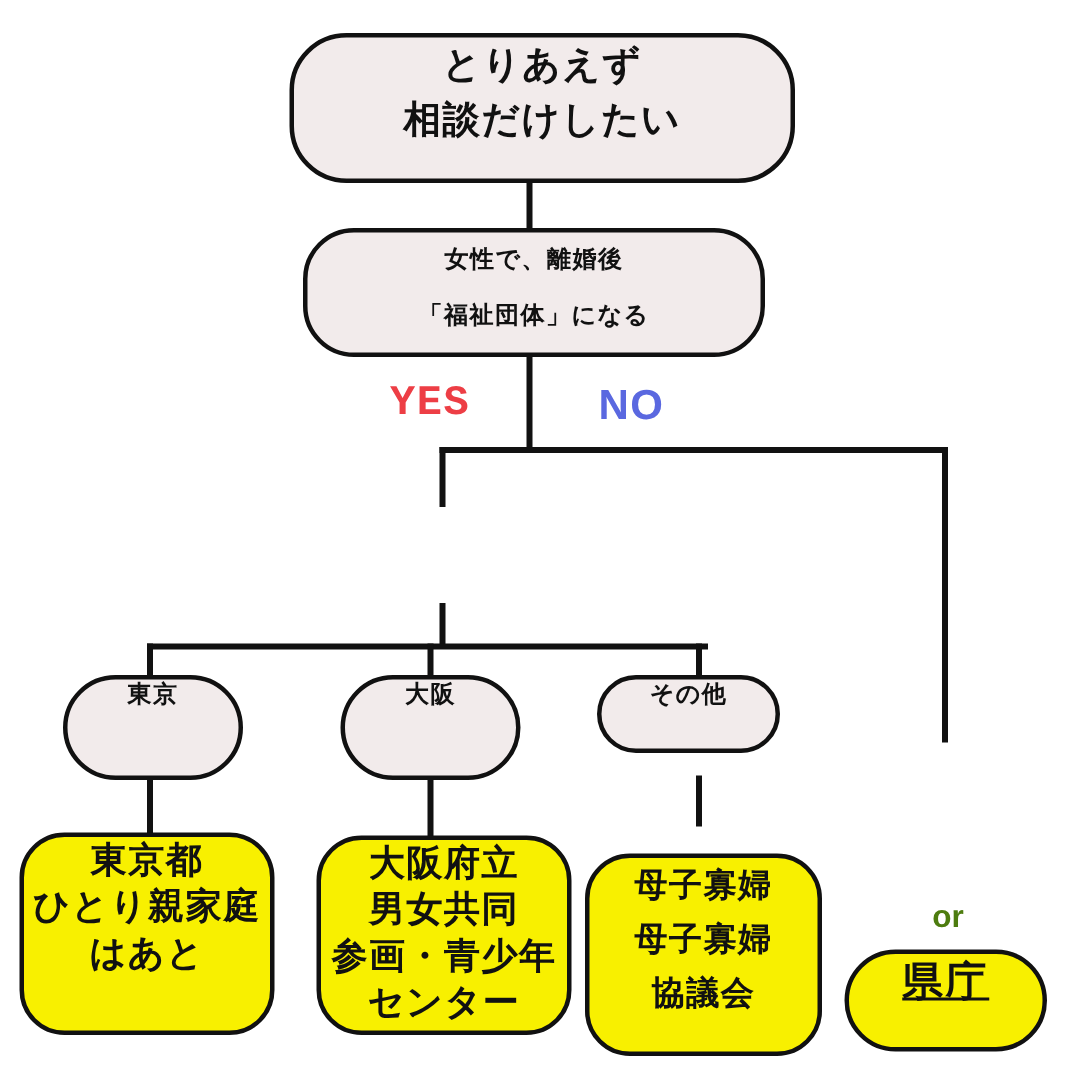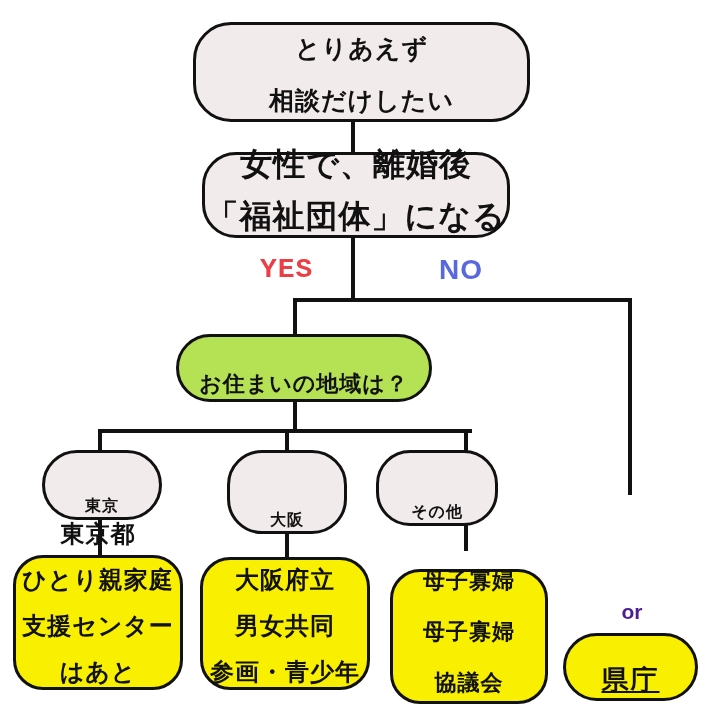--- a/index.html
+++ b/index.html
@@ -22,46 +22,45 @@
     width:720px;
     height:720px;
     background:#ffffff;
     overflow:hidden;
   }
   .node{
     position:absolute;
     display:flex;
     flex-direction:column;
     align-items:center;
-    justify-content:flex-end;
+    justify-content:flex-start;
     text-align:center;
     border:3px solid var(--border);
     background:var(--node-fill);
-    gap:15px;
   }
   .node span{display:block;}
   .big{font-size:25px;line-height:37px;letter-spacing:1px;}
   .region{background:var(--region-fill);font-size:22px;letter-spacing:1px;}
   .pill{font-size:16px;letter-spacing:1px;}
   .result{background:var(--result-fill);font-size:24px;line-height:31px;letter-spacing:1px;}
   .result3{background:var(--result-fill);font-size:22px;line-height:36px;letter-spacing:1px;}
   .cityhall{background:var(--result-fill);font-size:25px;line-height:37px;letter-spacing:1px;}
   .kencho{background:var(--result-fill);font-size:27px;letter-spacing:2px;text-decoration:underline;}
   .line{position:absolute;background:var(--border);}
   .branch-label{
     position:absolute;
     font-size:28px;
     letter-spacing:1px;
   }
   .yes{color:var(--yes-red);}
   .no{color:var(--no-blue);}
   .or{
     position:absolute;
     font-size:21px;
-    color:#4c1d95;
+    color:#4d7c0f;
     text-align:center;
   }
 </style>
 </head>
 <body>
 
 <div class="canvas">
 
   <div class="line" style="left:351px;top:120px;width:4px;height:34px;"></div>
   <div class="line" style="left:351px;top:238px;width:4px;height:64px;"></div>
@@ -75,53 +74,50 @@
   <div class="line" style="left:464px;top:429px;width:4px;height:23px;"></div>
   <div class="line" style="left:98px;top:519px;width:4px;height:37px;"></div>
   <div class="line" style="left:285px;top:519px;width:4px;height:39px;"></div>
   <div class="line" style="left:464px;top:517px;width:4px;height:34px;"></div>
 
   <div class="node big" style="left:193px;top:22px;width:337px;height:100px;border-radius:38px;">
     <span>とりあえず</span>
     <span>相談だけしたい</span>
   </div>
 
-  <div class="node big" style="left:202px;top:152px;width:308px;height:86px;border-radius:34px;font-size:32px;">
+  <div class="node big" style="left:202px;top:152px;width:308px;height:86px;border-radius:34px;font-size:16px;">
     <span>女性で、離婚後</span>
     <span>「福祉団体」になる</span>
   </div>
 
   <div class="branch-label yes" style="left:260px;top:254px;font-family:Liberation Mono, monospace;">YES</div>
-  <div class="branch-label no" style="left:399px;top:254px;margin-left:40px;">NO</div>
+  <div class="branch-label no" style="left:399px;top:254px;">NO</div>
 
-  <div class="node region" style="left:176px;top:334px;width:256px;height:68px;border-radius:34px;">
-    <span>お住まいの地域は？</span>
-  </div>
 
   <div class="node pill" style="left:42px;top:450px;width:120px;height:70px;border-radius:35px;">
     <span>東京</span>
   </div>
-  <div class="node pill" style="left:227px;top:450px;width:120px;height:84px;border-radius:35px;">
+  <div class="node pill" style="left:227px;top:450px;width:120px;height:70px;border-radius:35px;">
     <span>大阪</span>
   </div>
-  <div class="node pill" style="left:376px;top:450px;width:122px;height:76px;border-radius:34px;">
+  <div class="node pill" style="left:398px;top:450px;width:122px;height:52px;border-radius:34px;">
     <span>その他</span>
   </div>
 
   <div class="node result" style="left:13px;top:555px;width:170px;height:135px;border-radius:30px;">
     <span>東京都</span>
     <span>ひとり親家庭</span>
-    <span>支援センター</span>
     <span>はあと</span>
   </div>
 
-  <div class="node result" style="left:200px;top:557px;width:170px;height:133px;border-radius:30px;">
+  <div class="node result" style="left:211px;top:557px;width:170px;height:133px;border-radius:30px;">
     <span>大阪府立</span>
     <span>男女共同</span>
     <span>参画・青少年</span>
+    <span>センター</span>
   </div>
 
   <div class="node result3" style="left:390px;top:569px;width:158px;height:135px;border-radius:30px;">
     <span>母子寡婦</span>
     <span>母子寡婦</span>
     <span>協議会</span>
   </div>
 
 
   <div class="or" style="left:602px;top:600px;width:60px;">or</div>

